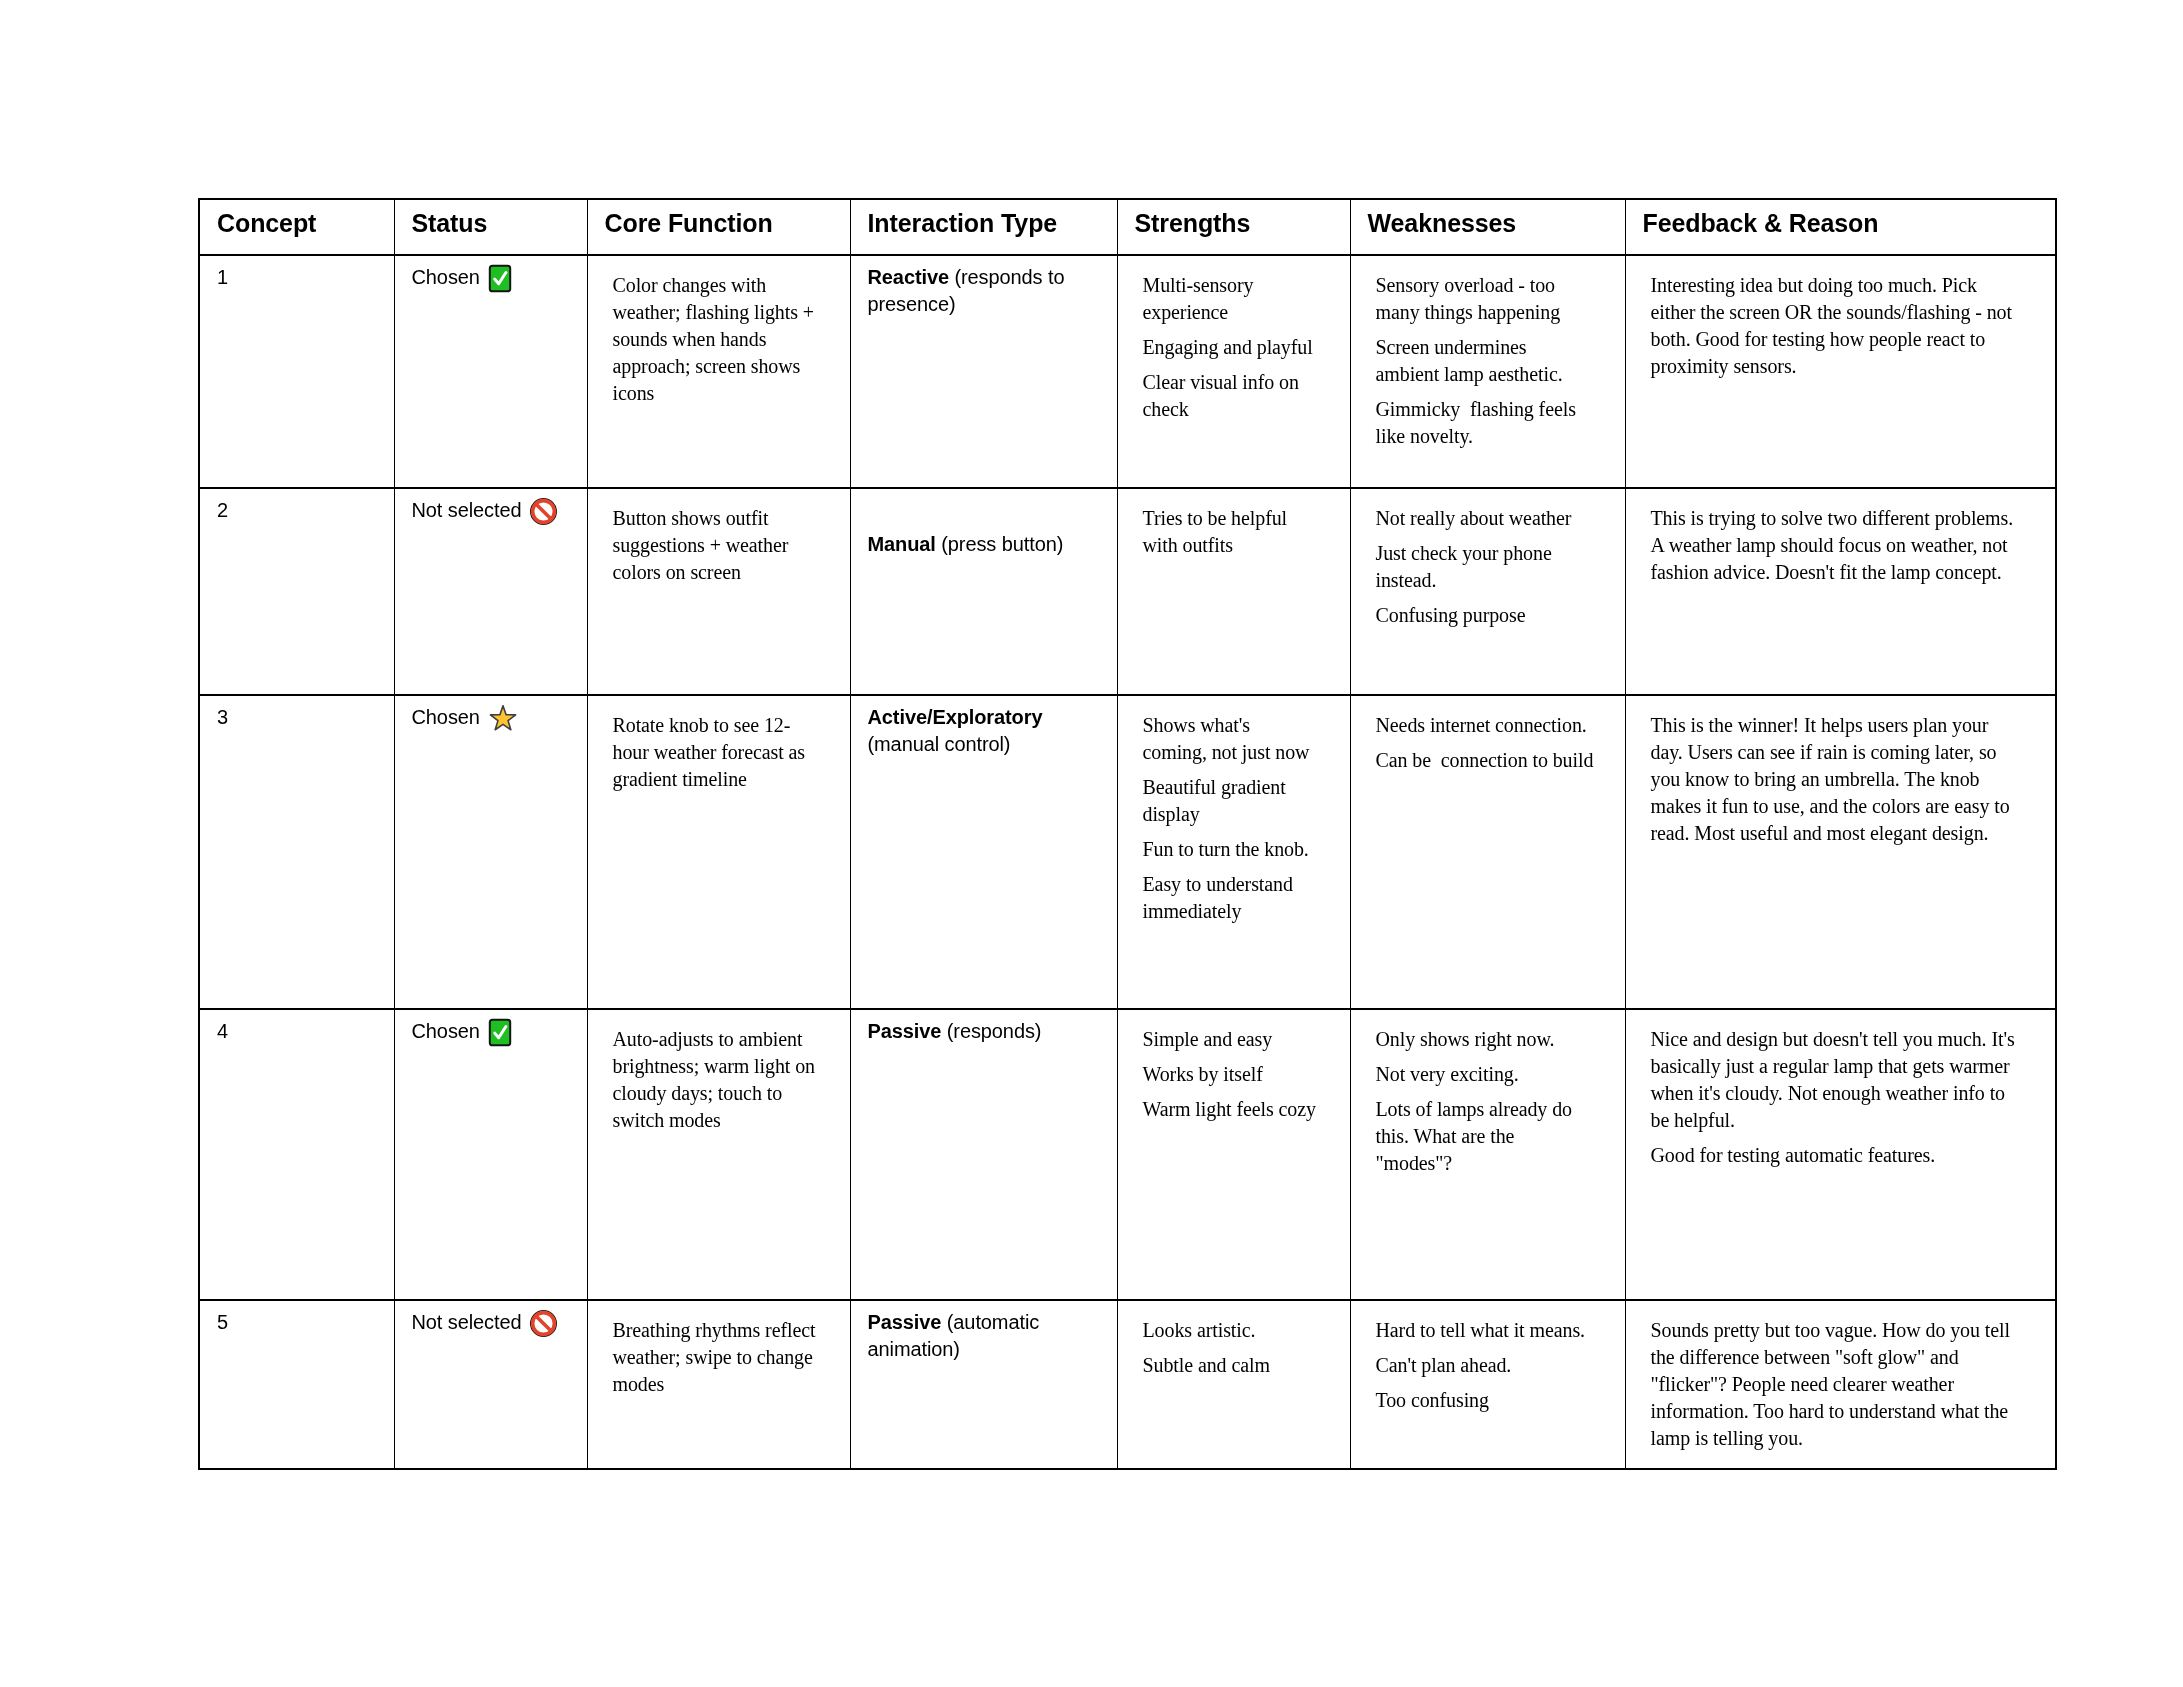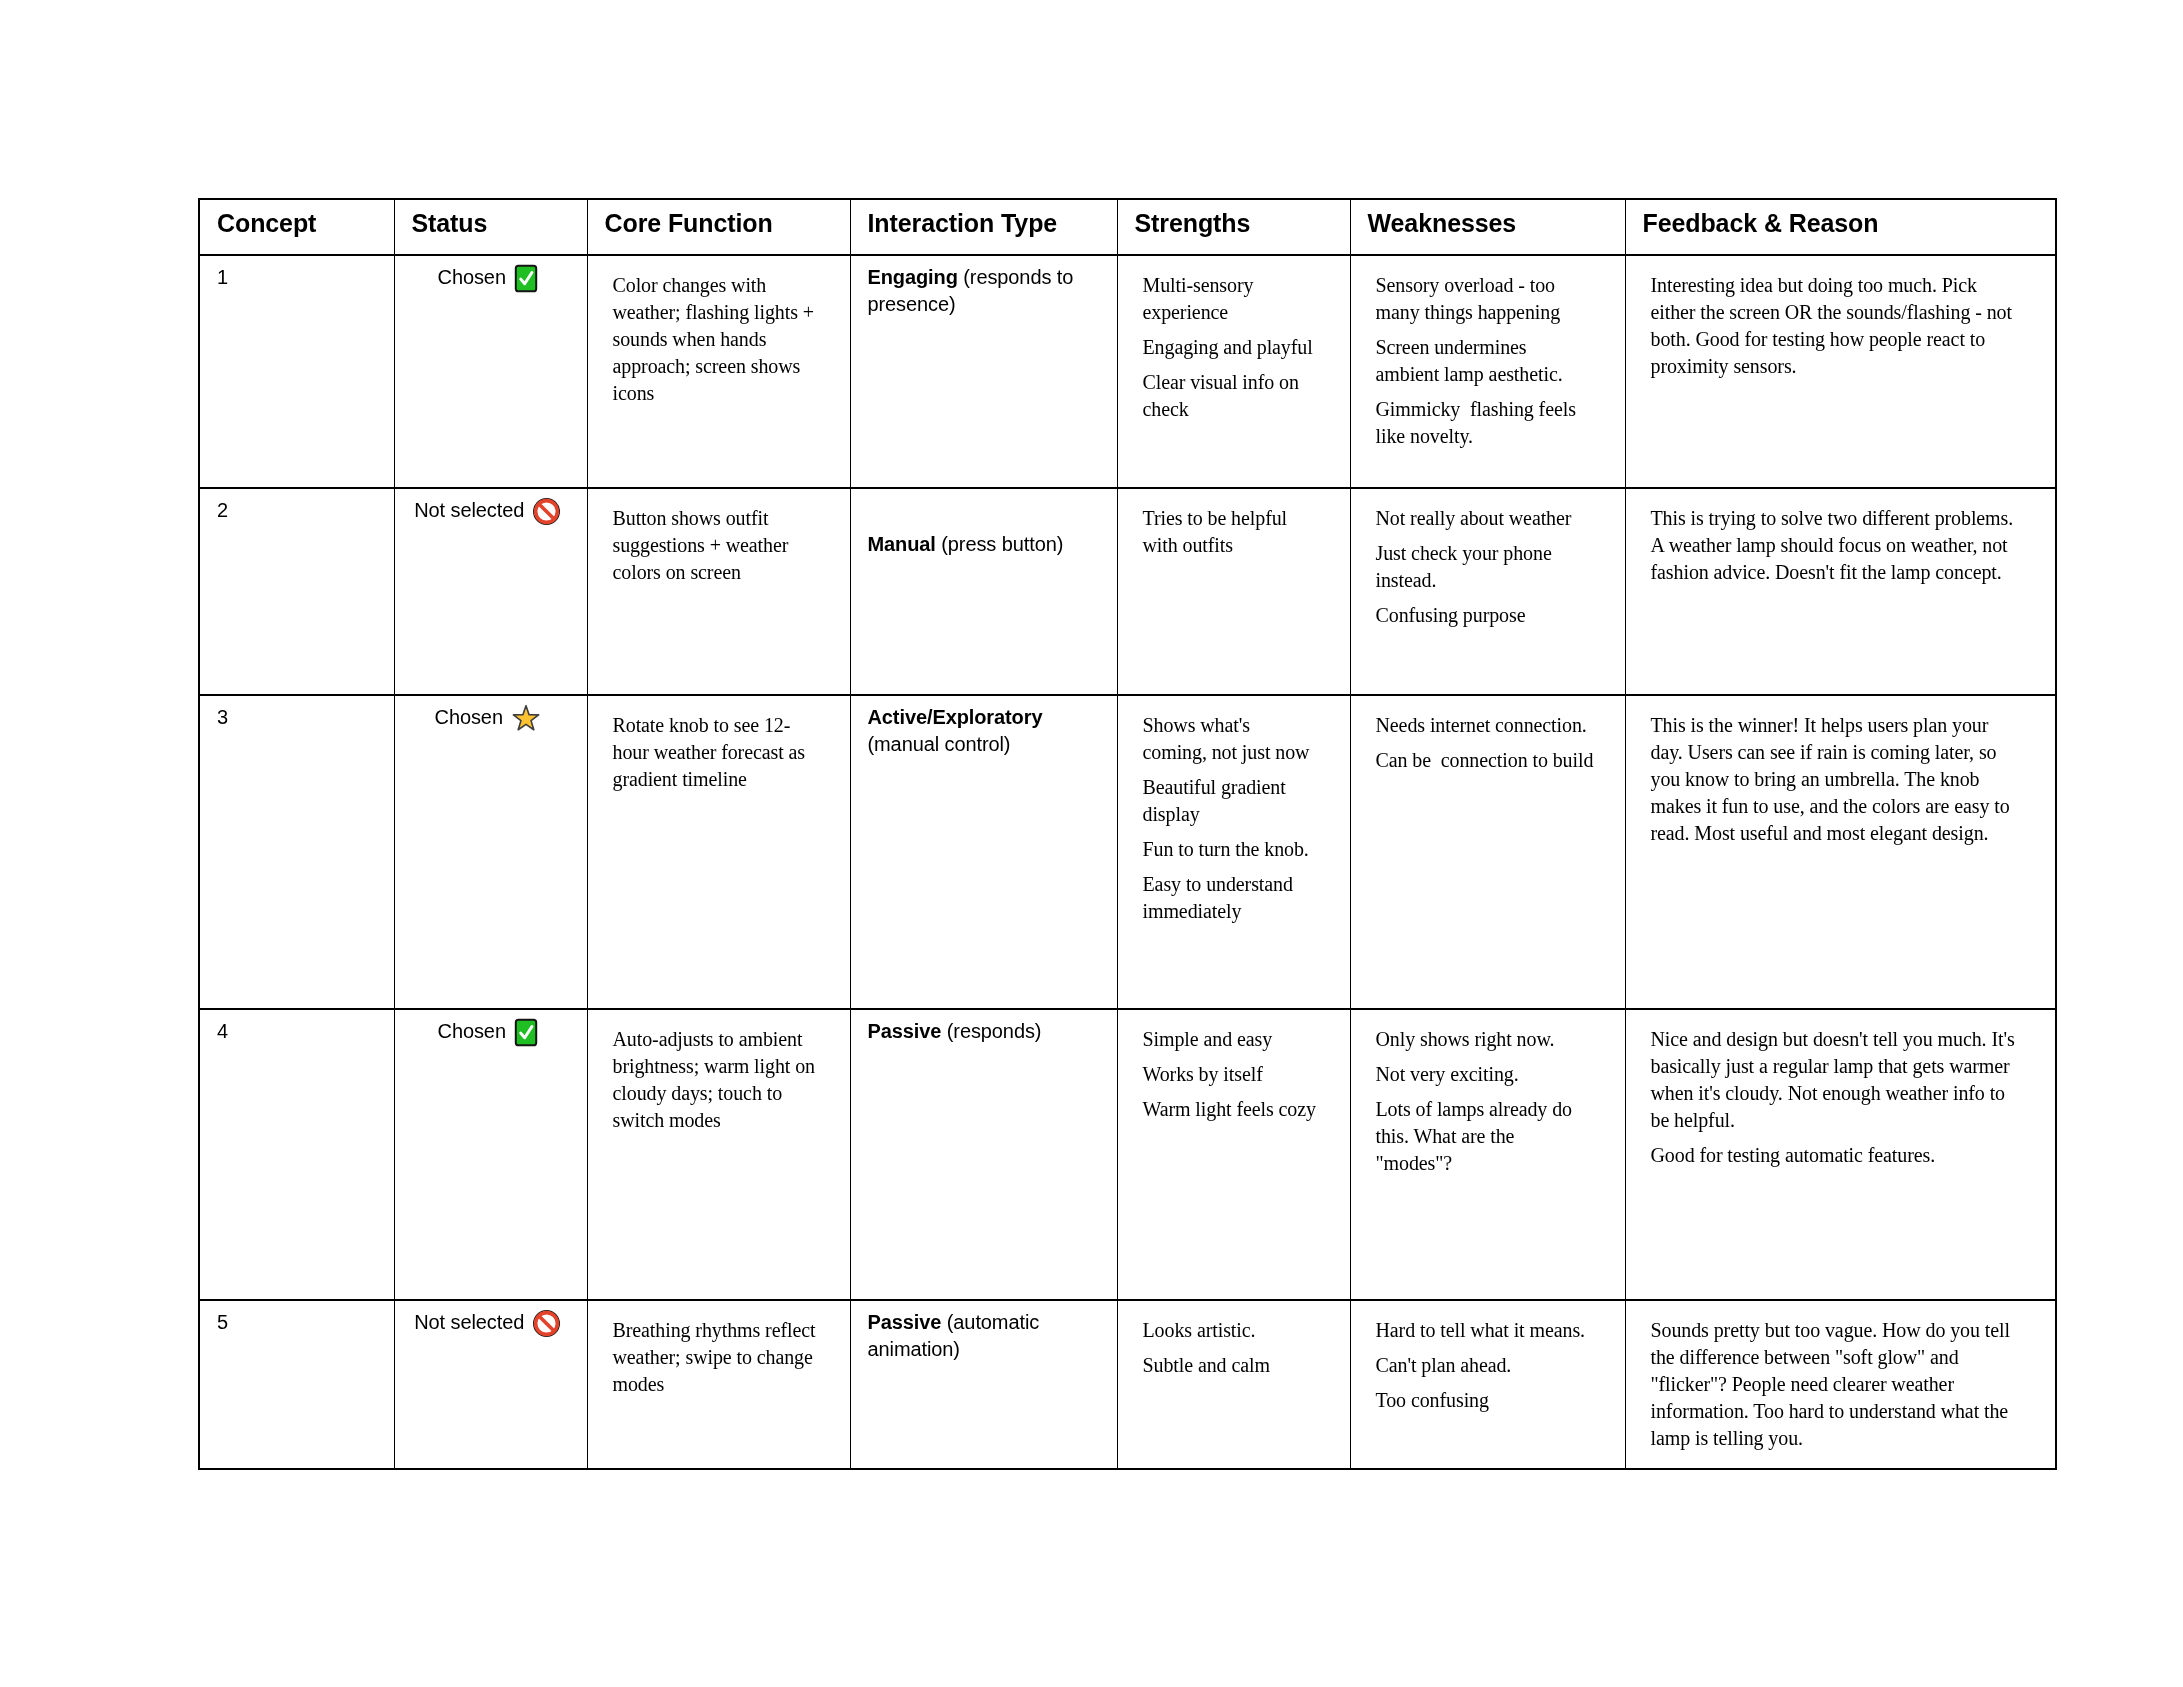--- a/index.html
+++ b/index.html
@@ -47,21 +47,21 @@
     letter-spacing: -0.1px;
   }
   .cmp td:last-child { padding-right: 24px; }
   .cmp tbody tr:nth-child(1) { height: 233px; }
   .cmp tbody tr:nth-child(2) { height: 207px; }
   .cmp tbody tr:nth-child(3) { height: 314px; }
   .cmp tbody tr:nth-child(4) { height: 291px; }
   .cmp tbody tr:nth-child(5) { height: 162px; }
   .para { white-space: pre-wrap; margin: 8px; font-family: Liberation Serif, serif; }
   .itype .lead { font-weight: 700; }
-  .status-line { white-space: nowrap; text-align: center; }
+  .status-line { white-space: nowrap; }
   .status-icon {
     display: inline-block;
     vertical-align: -8.6px;
     margin-left: 8px;
     line-height: 0;
   }
   .status-icon svg { display: block; }
 </style>
 </head>
 <body>
@@ -94,21 +94,21 @@
           <td>
             <div class="status-line"><span>Chosen</span><span class="status-icon"><svg width="24" height="29" viewBox="0 0 36 44" xmlns="http://www.w3.org/2000/svg">
                   <rect x="2.5" y="2.5" width="31" height="39" rx="4" fill="#1fbe23" stroke="#141414" stroke-width="3"></rect>
                   <path d="M10 23 L16 30 L27 13" fill="none" stroke="#ffffff" stroke-width="4.5" stroke-linecap="round" stroke-linejoin="round"></path>
                 </svg></span></div>
           </td>
           <td>
             <div class="para">Color changes with weather; flashing lights + sounds when hands approach; screen shows icons</div>
           </td>
           <td>
-            <div class="itype"><span class="lead">Engaging</span><span> (responds to presence)</span></div>
+            <div class="itype"><span class="lead">Reactive</span><span> (responds to presence)</span></div>
           </td>
           <td>
             <div class="para">Multi-sensory experience</div>
             <div class="para">Engaging and playful</div>
             <div class="para">Clear visual info on check</div>
           </td>
           <td>
             <div class="para">Sensory overload - too many things happening</div>
             <div class="para">Screen undermines ambient lamp aesthetic.</div>
             <div class="para">Gimmicky  flashing feels like novelty.</div>

